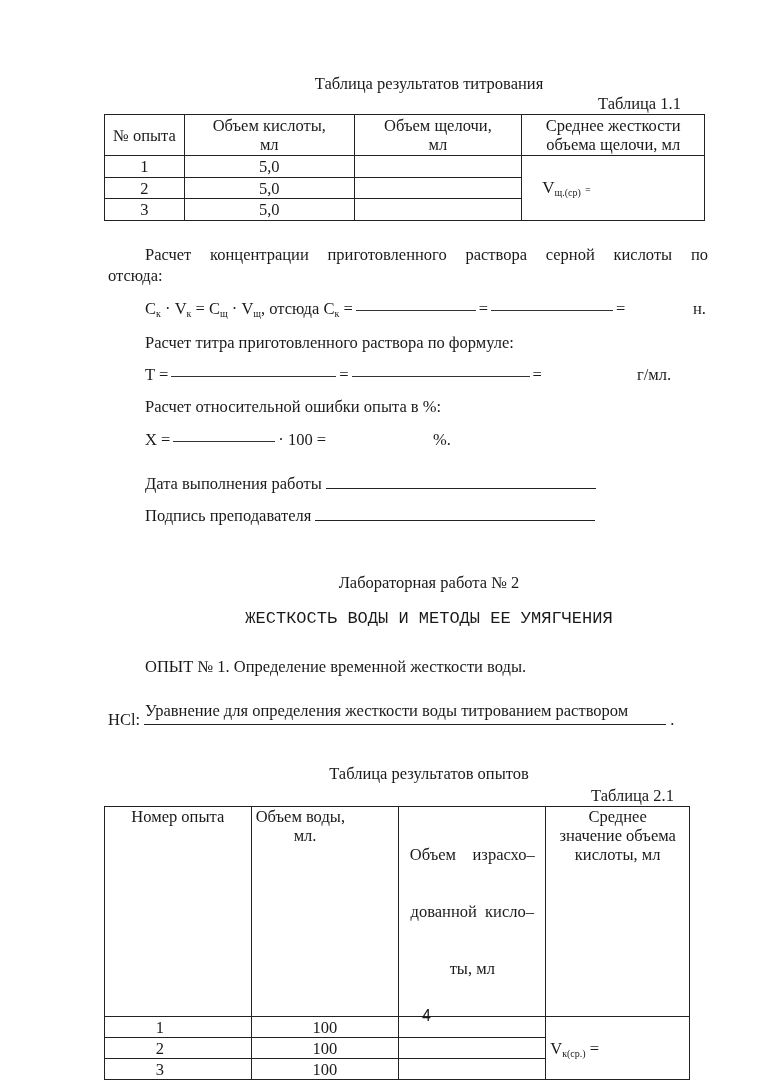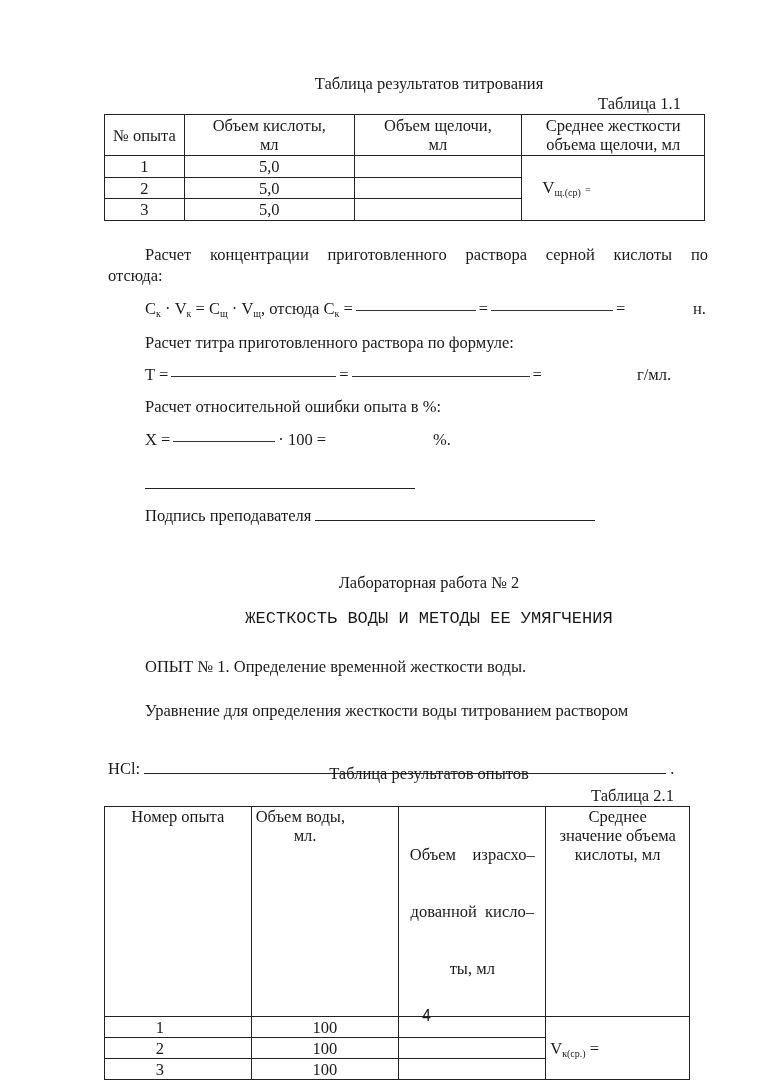--- a/index.html
+++ b/index.html
@@ -85,32 +85,33 @@
 </div>
 <div class="abs" style="left:637px;top:365px;">г/мл.</div>
 
 <div class="abs" style="left:145px;top:397px;">Расчет относительной ошибки опыта в %:</div>
 <div class="abs" style="left:145px;top:430px;">
   <span>X =</span><span class="dash" style="width:102px;"></span><span>· 100 =</span>
 </div>
 <div class="abs" style="left:433px;top:430px;">%.</div>
 
 <div class="abs" style="left:145px;top:474px;">
+  <span>Дата выполнения работы</span>
   <span class="uline" style="width:270px;"></span>
 </div>
 <div class="abs" style="left:145px;top:506px;">
   <span>Подпись преподавателя</span>
   <span class="uline" style="width:280px;"></span>
 </div>
 
 <div class="abs center" style="left:95px;width:668px;top:573px;">Лабораторная работа № 2</div>
 <div class="abs center" style="left:95px;width:668px;top:609px;font-size:17px;font-family:Liberation Mono, monospace;">ЖЕСТКОСТЬ ВОДЫ И МЕТОДЫ ЕЕ УМЯГЧЕНИЯ</div>
 <div class="abs" style="left:145px;top:657px;">ОПЫТ № 1. Определение временной жесткости воды.</div>
 <div class="abs" style="left:145px;top:701px;">Уравнение для определения жесткости воды титрованием раствором</div>
-<div class="abs" style="left:108px;top:759px;">
+<div class="abs" style="left:108px;top:710px;">
   <span>HCl:</span>
   <span class="uline" style="width:522px;"></span>
   <span>.</span>
 </div>
 
 <div class="abs center" style="left:95px;width:668px;top:764px;">Таблица результатов опытов</div>
 <div class="abs" style="left:591px;top:786px;">Таблица 2.1</div>
 
 <table style="left:104px;top:806px;width:586px;">
   <colgroup>

